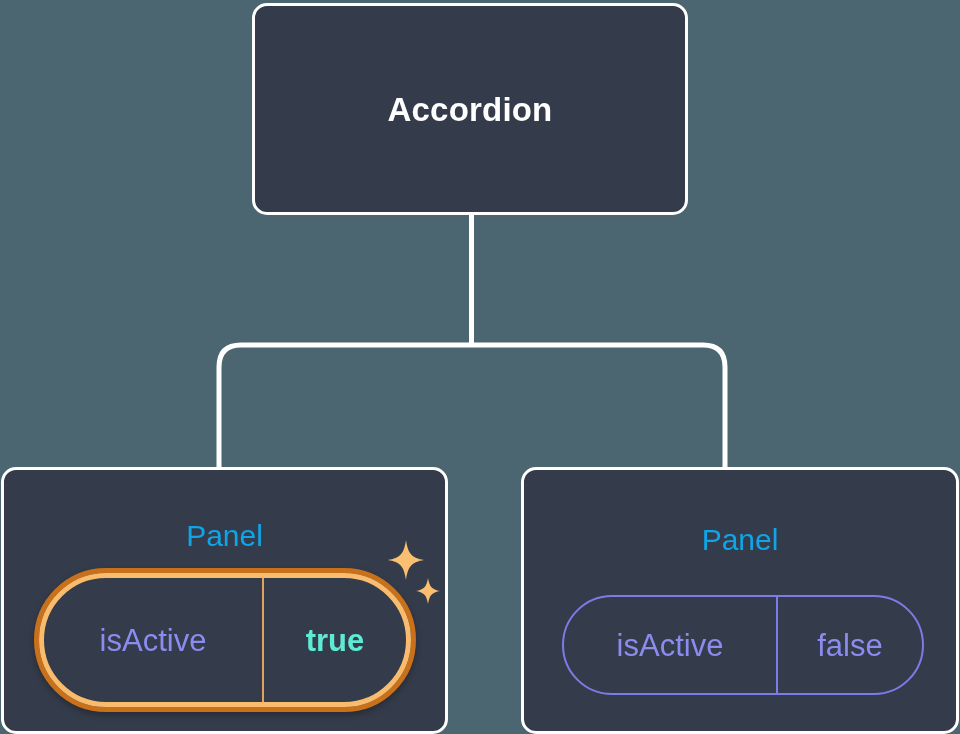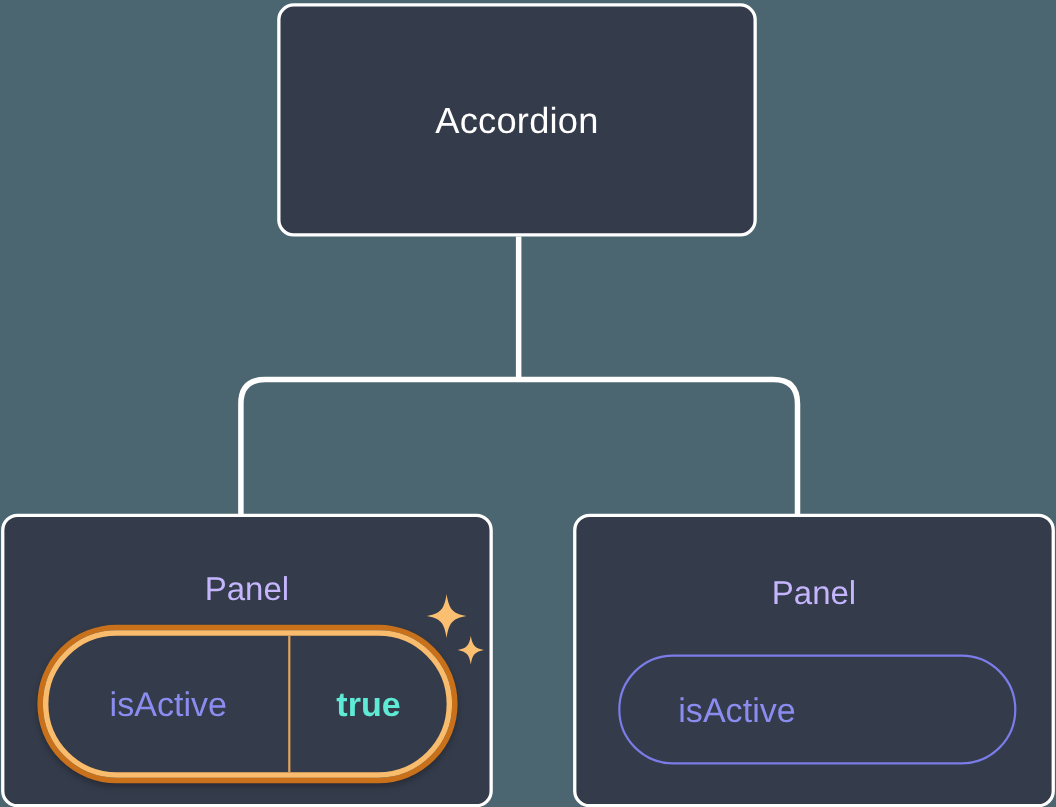--- a/index.html
+++ b/index.html
@@ -40,41 +40,41 @@
     top: 3px;
     width: 436px;
     height: 212px;
     display: flex;
     align-items: center;
     justify-content: center;
   }
   .node-title-root {
     color: #ffffff;
     font-size: 33px;
-    font-weight: 400;
+    font-weight: 700;
     letter-spacing: 0.2px;
     line-height: 1;
   }
 
   .node-panel {
     top: 467px;
     height: 267px;
     border-bottom-left-radius: 15px;
     border-bottom-right-radius: 15px;
   }
   .node-panel-left  { left: 1px;   width: 447px; }
   .node-panel-right { left: 521px; width: 438px; }
 
   .node-title-panel {
     position: absolute;
     left: 0;
     right: 0;
     top: 51px;
     text-align: center;
-    color: #c4b5fd;
+    color: #0ea5e9;
     font-size: 30px;
     font-weight: 400;
     line-height: 1;
   }
   .node-panel-right .node-title-panel { top: 55px; }
 
   
   .pill {
     position: absolute;
     box-sizing: border-box;
@@ -189,16 +189,17 @@
   <svg class="sparkles" viewBox="0 0 60 72" width="60" height="72">
     <path d="M 22 6 C 24 20 28 24 40 26 C 28 28 24 32 22 46 C 20 32 16 28 4 26 C 16 24 20 20 22 6 Z" fill="#fbbf72"></path>
     <path d="M 44 44 C 45.5 53 48 55.5 56 57 C 48 58.5 45.5 61 44 70 C 42.5 61 40 58.5 32 57 C 40 55.5 42.5 53 44 44 Z" fill="#fbbf72"></path>
   </svg>
 
   <div class="node node-panel node-panel-right">
     <span class="node-title-panel">Panel</span>
 
     <div class="pill pill-plain">
       <span class="pill-cell pill-key">isActive</span>
+      <span class="pill-cell pill-value">false</span>
     </div>
   </div>
 
 </div>
 
 </body></html>

